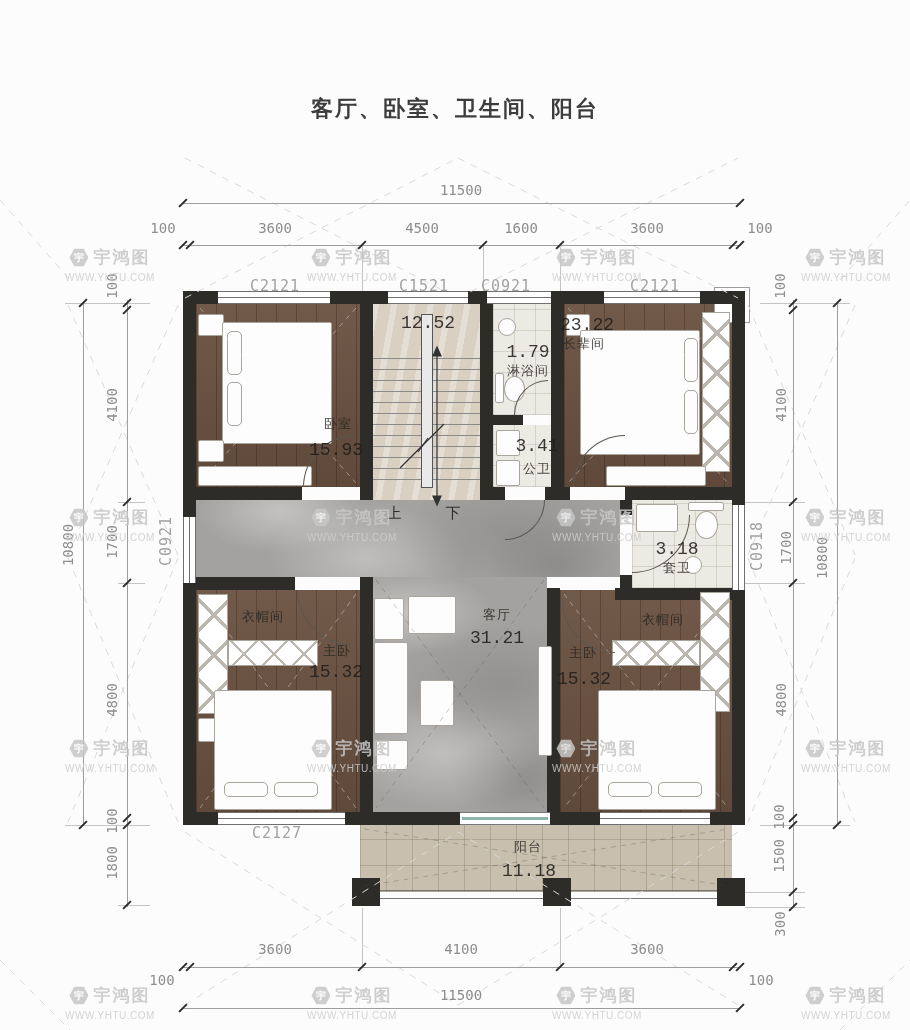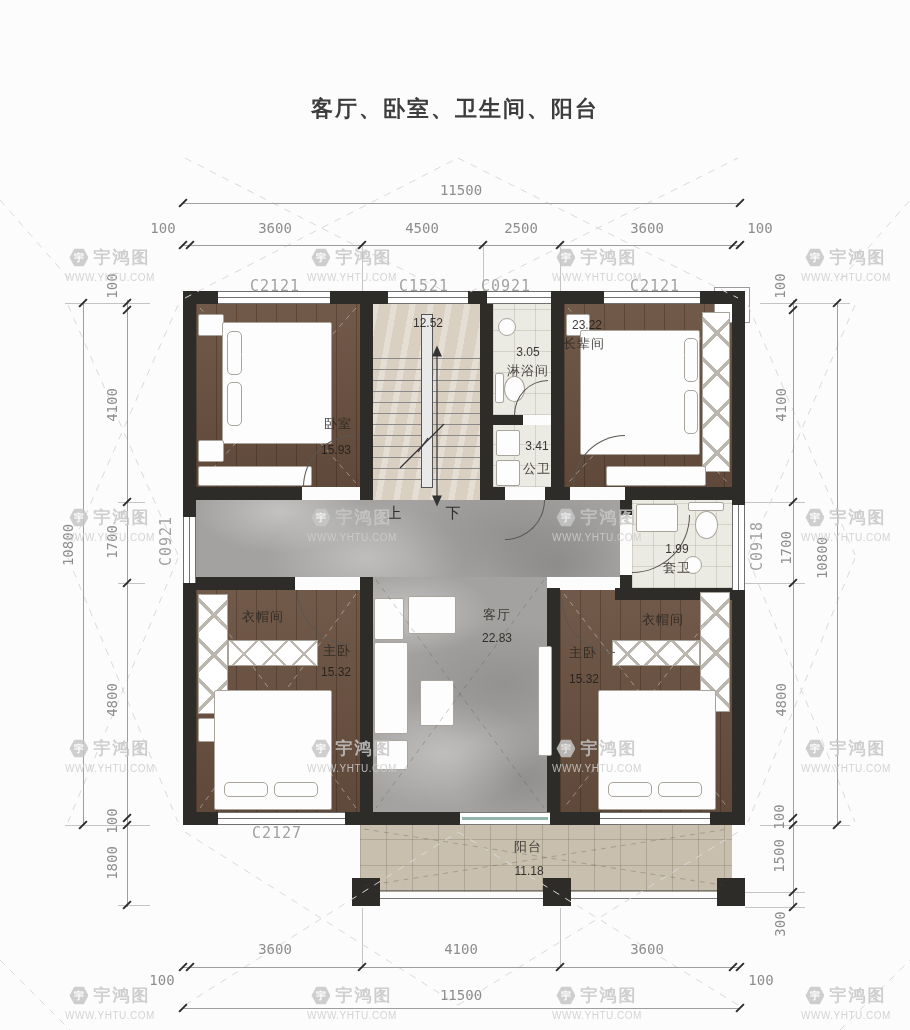--- a/index.html
+++ b/index.html
@@ -43,21 +43,21 @@
   .treads{position:absolute;z-index:2;background-image:repeating-linear-gradient(to bottom,#8a8a8a 0 1px,transparent 1px 11px);}
   
   .dim{position:absolute;color:#8d8d8d;font-family:"DejaVu Sans Mono",monospace;font-size:14px;
        transform:translate(-50%,-50%);white-space:nowrap;z-index:5;}
   .dim.v{transform:translate(-50%,-50%) rotate(-90deg);}
   .wincode{position:absolute;color:#a2a2a2;font-family:"DejaVu Sans Mono",monospace;font-size:15px;letter-spacing:1px;
        transform:translate(-50%,-50%);white-space:nowrap;z-index:5;}
   .wincode.v{transform:translate(-50%,-50%) rotate(-90deg);}
   .rname{position:absolute;color:rgba(38,34,30,.82);font-size:13px;letter-spacing:1px;
        transform:translate(-50%,-50%);white-space:nowrap;z-index:5;}
-  .rarea{position:absolute;color:rgba(32,29,26,.88);font-family:Liberation Sans, sans-serif;font-size:12px;
+  .rarea{position:absolute;color:rgba(32,29,26,.88);font-family:Liberation Mono, monospace;font-size:18px;
        transform:translate(-50%,-50%);white-space:nowrap;z-index:5;}
   .updown{position:absolute;color:#2c2c2c;font-size:15px;transform:translate(-50%,-50%);z-index:5;}
   
   .dimline{position:absolute;background:#9e9e9e;z-index:4;}
   .stub{position:absolute;background:#c4c4c4;z-index:1;}
   .tick{position:absolute;width:11px;height:2px;background:#2a2a2a;z-index:5;
         transform:translate(-50%,-50%) rotate(-45deg);}
   
   .wm{position:absolute;z-index:6;display:flex;flex-direction:column;align-items:center;
       transform:translateX(-50%);opacity:.85;pointer-events:none;}
@@ -237,21 +237,21 @@
   <div class="stub" style="left:352px;top:890px;width:393px;height:1px;background:#777;z-index:2;"></div>
   <div class="stub" style="left:352px;top:898px;width:393px;height:1px;background:#777;z-index:2;"></div>
   <div class="wall" style="left:352px;top:878px;width:28px;height:28px;"></div>
   <div class="wall" style="left:543px;top:878px;width:28px;height:28px;"></div>
   <div class="wall" style="left:717px;top:878px;width:28px;height:28px;"></div>
 
   <div class="dim" style="left:461px;top:190px;">11500</div>
   <div class="dim" style="left:163px;top:228px;">100</div>
   <div class="dim" style="left:275px;top:228px;">3600</div>
   <div class="dim" style="left:422px;top:228px;">4500</div>
-  <div class="dim" style="left:521px;top:228px;">2500</div>
+  <div class="dim" style="left:521px;top:228px;">1600</div>
   <div class="dim" style="left:647px;top:228px;">3600</div>
   <div class="dim" style="left:760px;top:228px;">100</div>
   <div class="dim" style="left:162px;top:980px;">100</div>
   <div class="dim" style="left:275px;top:949px;">3600</div>
   <div class="dim" style="left:461px;top:949px;">4100</div>
   <div class="dim" style="left:647px;top:949px;">3600</div>
   <div class="dim" style="left:761px;top:980px;">100</div>
   <div class="dim" style="left:461px;top:995px;">11500</div>
   <div class="dim v" style="left:112px;top:286px;">100</div>
   <div class="dim v" style="left:112px;top:405px;">4100</div>
@@ -273,30 +273,30 @@
   <div class="wincode" style="left:424px;top:286px;">C1521</div>
   <div class="wincode" style="left:506px;top:286px;">C0921</div>
   <div class="wincode" style="left:655px;top:286px;">C2121</div>
   <div class="wincode v" style="left:166px;top:541px;">C0921</div>
   <div class="wincode v" style="left:757px;top:546px;">C0918</div>
   <div class="wincode" style="left:277px;top:833px;">C2127</div>
 
   <div class="rname" style="left:338px;top:424px;">卧室</div>
   <div class="rarea" style="left:336px;top:450px;">15.93</div>
   <div class="rarea" style="left:428px;top:323px;">12.52</div>
-  <div class="rarea" style="left:528px;top:352px;">3.05</div>
+  <div class="rarea" style="left:528px;top:352px;">1.79</div>
   <div class="rname" style="left:528px;top:371px;">淋浴间</div>
   <div class="rarea" style="left:537px;top:446px;">3.41</div>
   <div class="rname" style="left:537px;top:469px;">公卫</div>
   <div class="rarea" style="left:587px;top:325px;">23.22</div>
   <div class="rname" style="left:584px;top:344px;">长辈间</div>
-  <div class="rarea" style="left:677px;top:549px;">1.99</div>
+  <div class="rarea" style="left:677px;top:549px;">3.18</div>
   <div class="rname" style="left:677px;top:568px;">套卫</div>
   <div class="rname" style="left:497px;top:615px;">客厅</div>
-  <div class="rarea" style="left:497px;top:638px;">22.83</div>
+  <div class="rarea" style="left:497px;top:638px;">31.21</div>
   <div class="rname" style="left:263px;top:617px;">衣帽间</div>
   <div class="rname" style="left:663px;top:620px;">衣帽间</div>
   <div class="rname" style="left:337px;top:651px;">主卧</div>
   <div class="rarea" style="left:336px;top:672px;">15.32</div>
   <div class="rname" style="left:583px;top:653px;">主卧</div>
   <div class="rarea" style="left:584px;top:679px;">15.32</div>
   <div class="rname" style="left:528px;top:847px;">阳台</div>
   <div class="rarea" style="left:529px;top:871px;">11.18</div>
   <div class="updown" style="left:394px;top:513px;">上</div>
   <div class="updown" style="left:453px;top:513px;">下</div>

